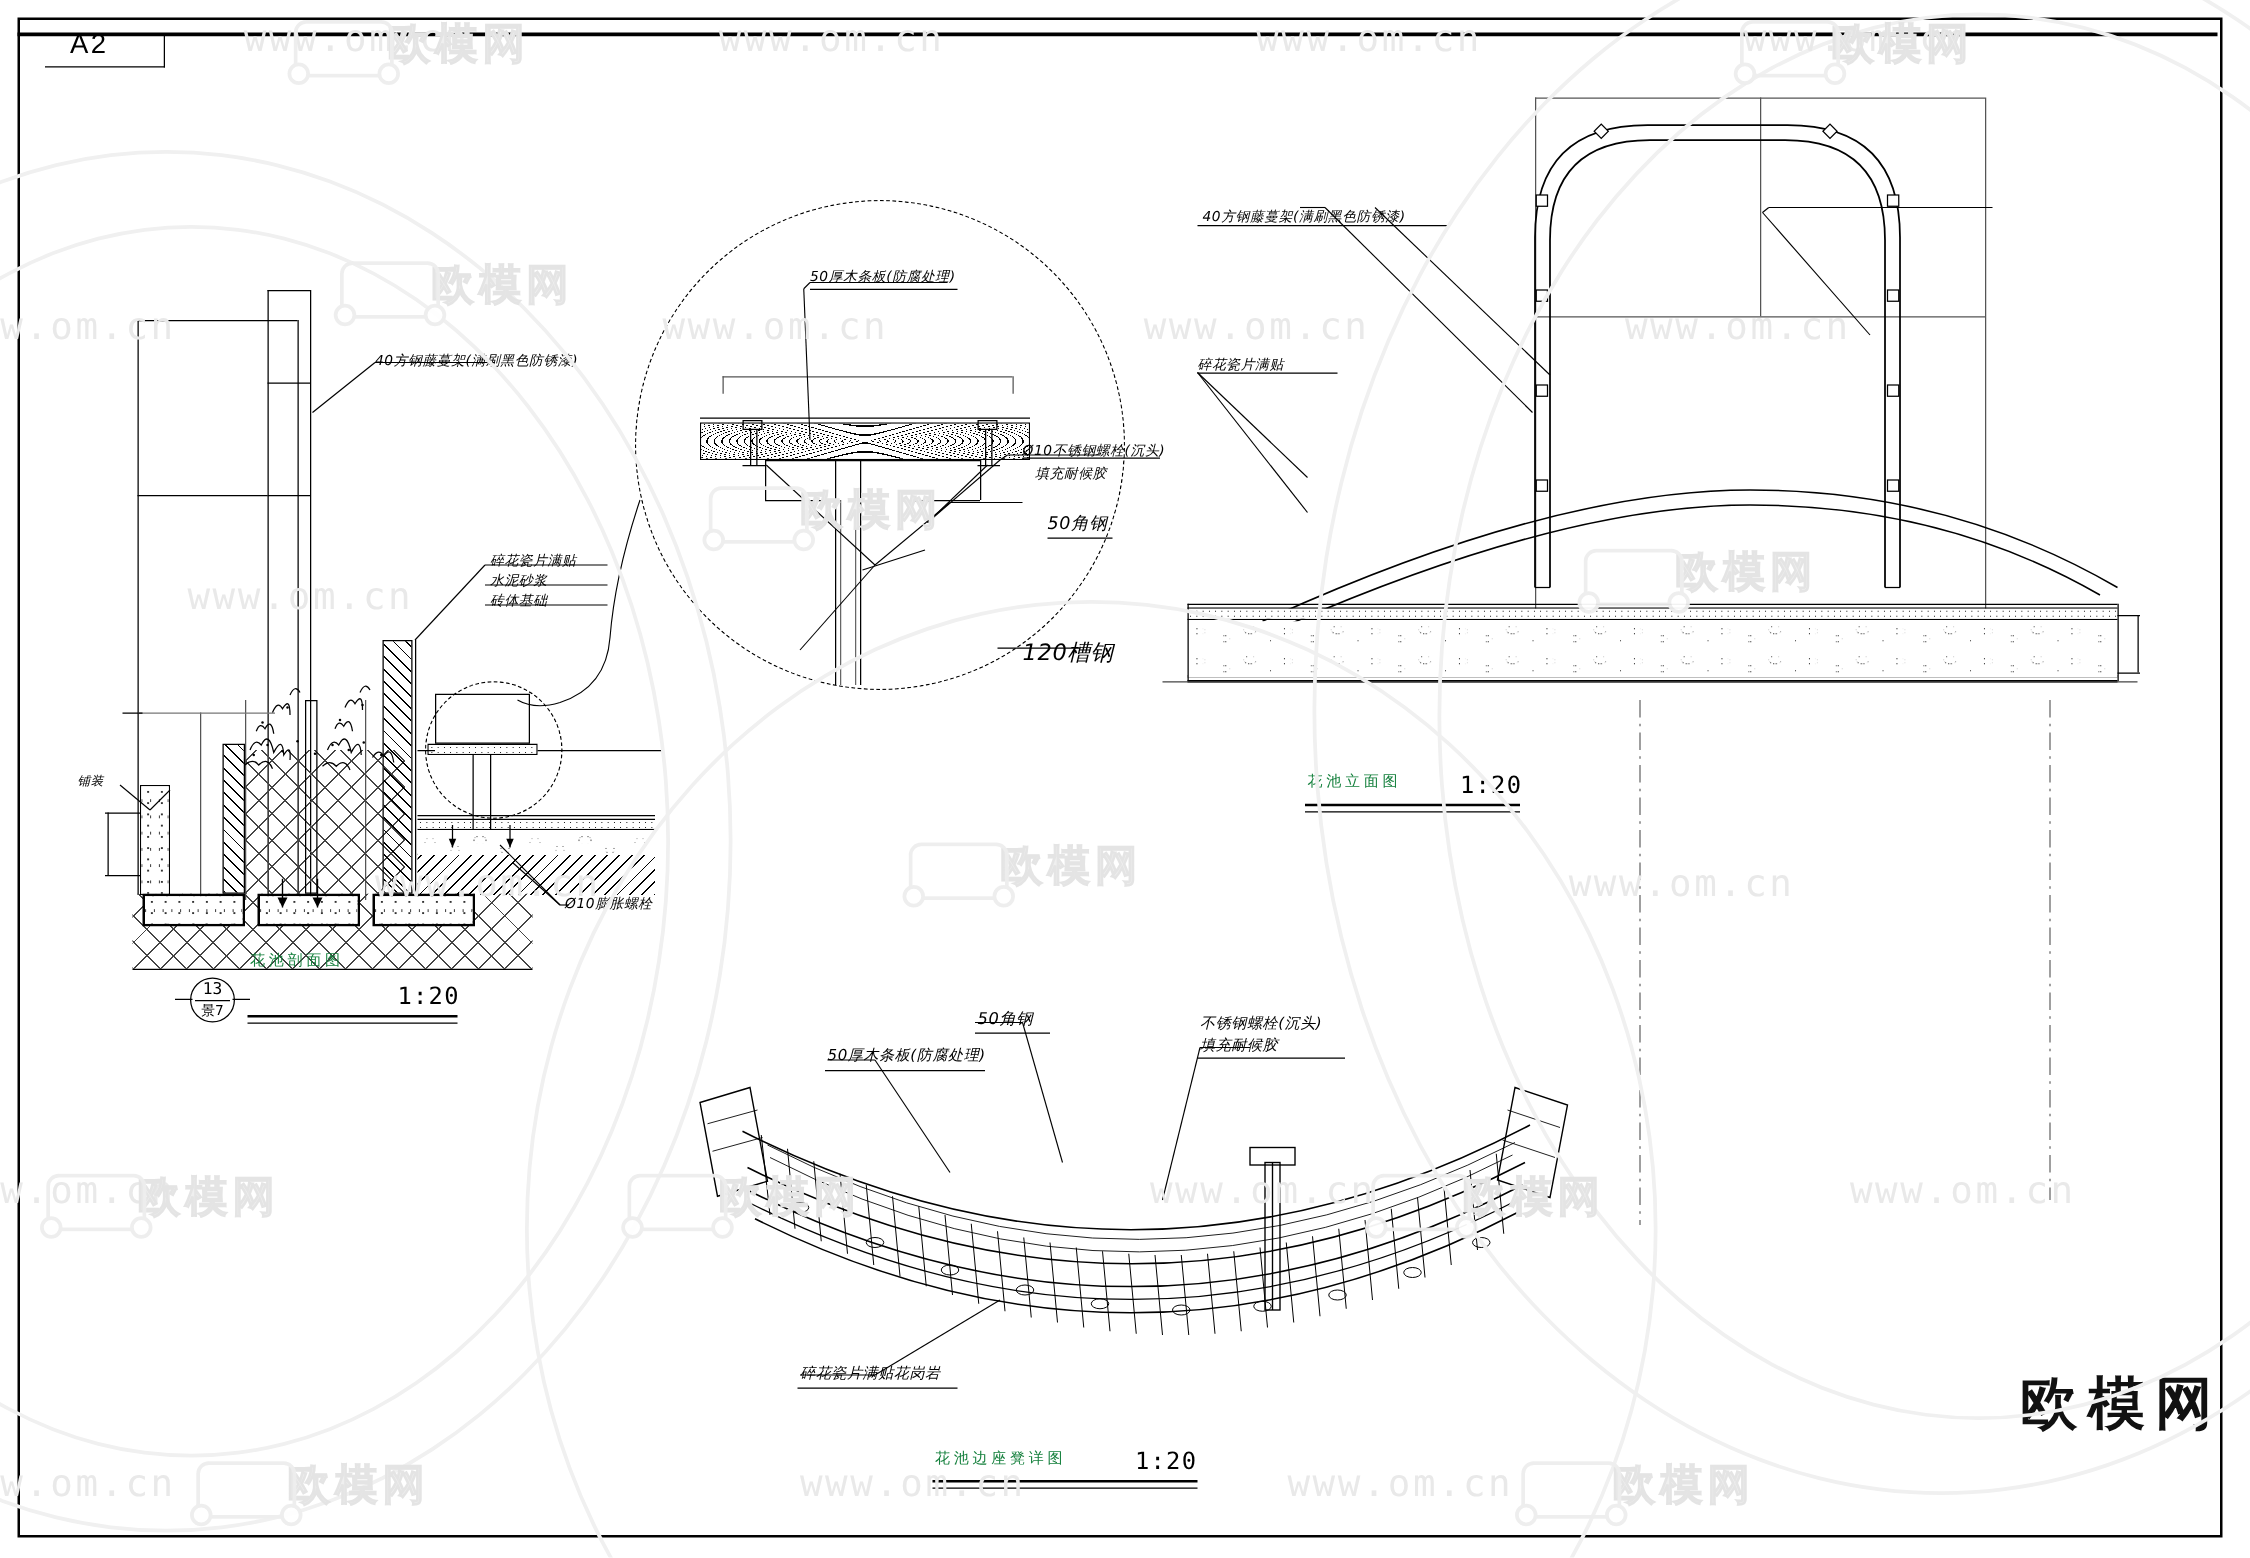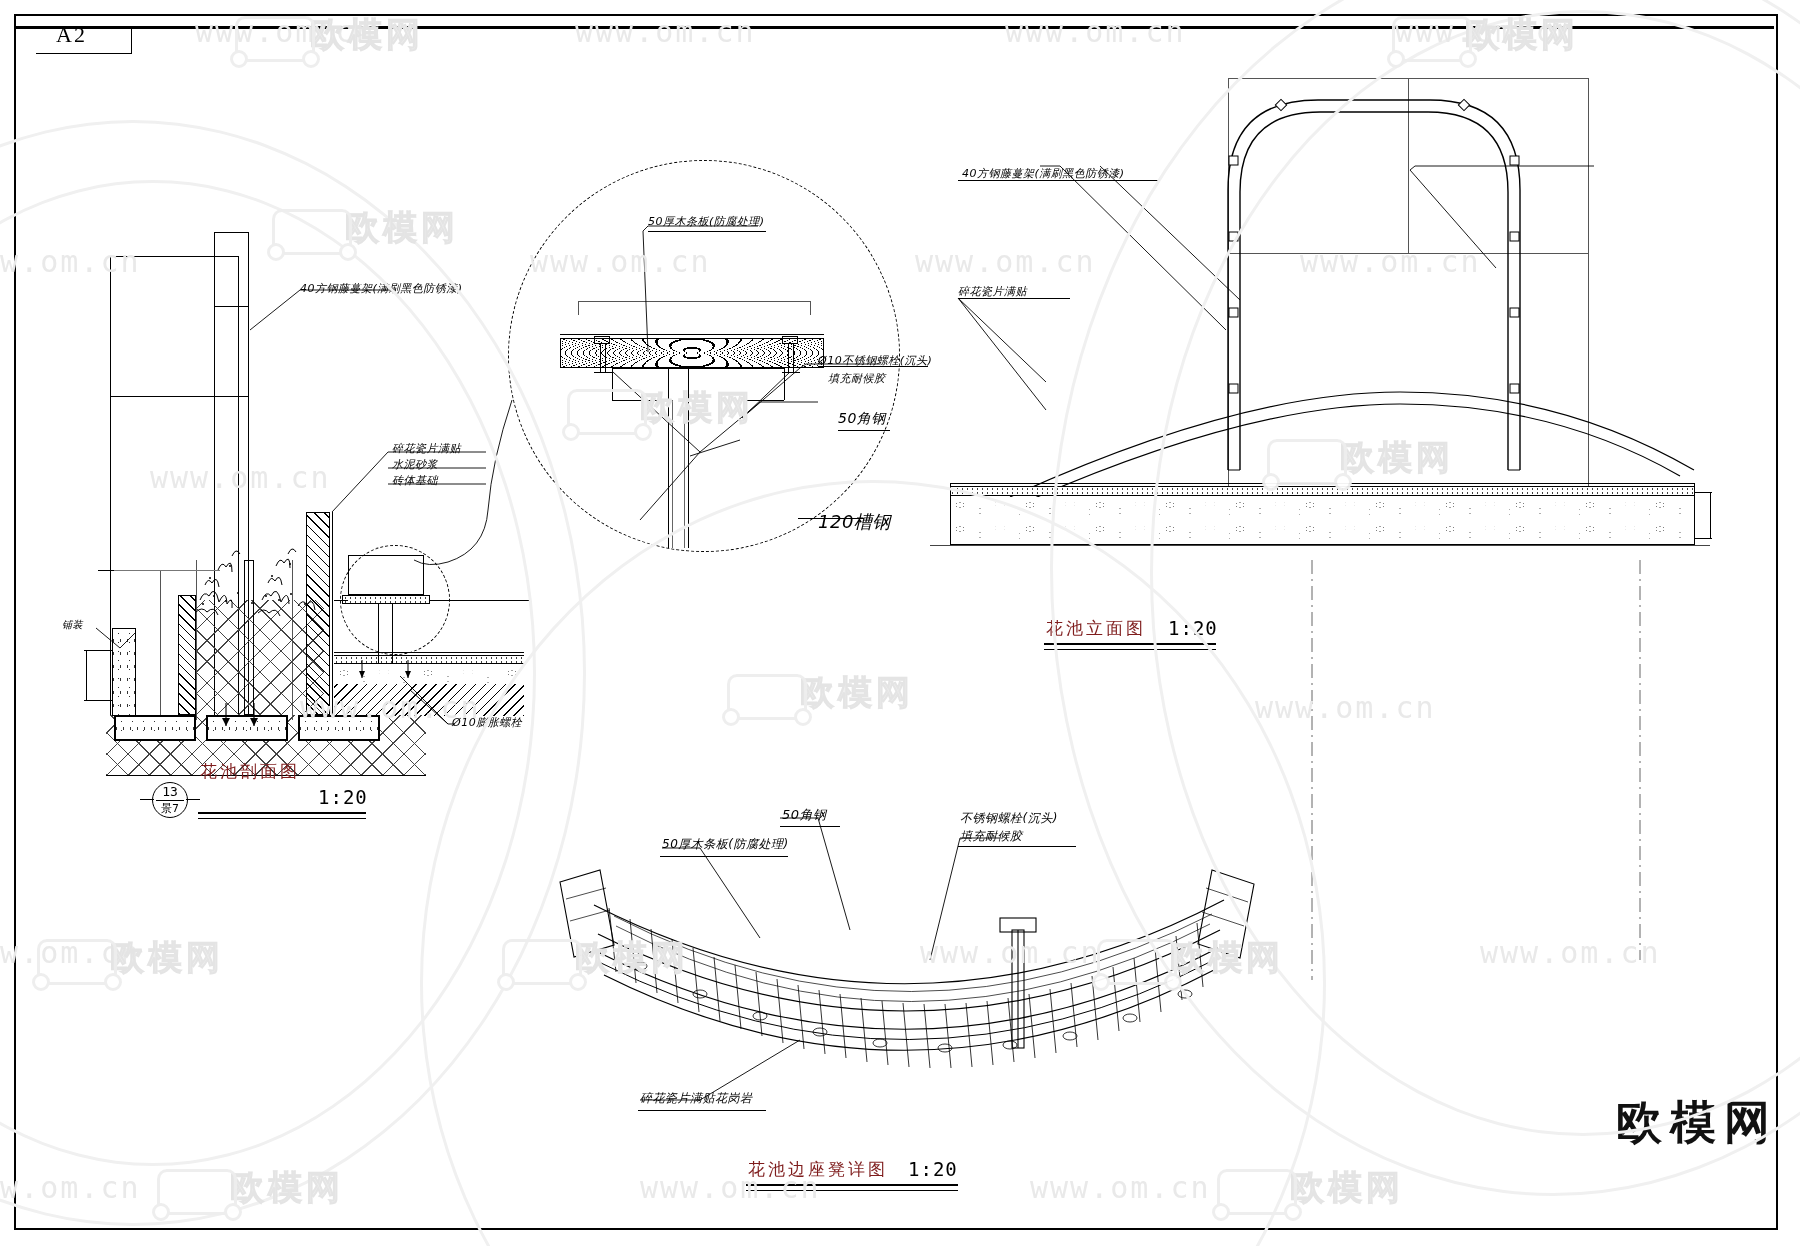--- a/index.html
+++ b/index.html
@@ -85,22 +85,22 @@
   }
   .hatch-sand{
     background-color:#fff;
     background-image:
       radial-gradient(#000 0.6px, transparent 0.7px);
     background-size:5px 4px;
   }
 
   .txt{position:absolute;font-size:11px;white-space:nowrap;color:#000;
        font-family:"DejaVu Sans","Liberation Sans",sans-serif;letter-spacing:.5px;font-style:italic;}
-  .txt-mono{font-family:Liberation Serif, serif;}
-  .title-txt{position:absolute;font-size:17px;white-space:nowrap;color:#7f1d1d;letter-spacing:3px;}
+  .txt-mono{font-family:Liberation Sans, sans-serif;}
+  .title-txt{position:absolute;font-size:12px;white-space:nowrap;color:#15803d;letter-spacing:3px;}
   .title-scale{position:absolute;font-size:19px;white-space:nowrap;color:#000;
        font-family:"DejaVu Sans Mono","Liberation Mono",monospace;letter-spacing:1px;}
   .title-ul{position:absolute;height:0;border-top:2px solid #000;}
   .title-ul2{position:absolute;height:0;border-top:1px solid #000;}
 
   .bubble{position:absolute;width:34px;height:34px;border:1px solid #000;border-radius:50%;}
   .bubble .num{position:absolute;left:0;top:1px;width:34px;text-align:center;font-size:13px;
         font-family:"DejaVu Sans Mono","Liberation Mono",monospace;}
   .bubble .den{position:absolute;left:0;top:18px;width:34px;text-align:center;font-size:11px;}
   .bubble .bar{position:absolute;left:3px;top:17px;width:28px;height:0;border-top:1px solid #000;}

